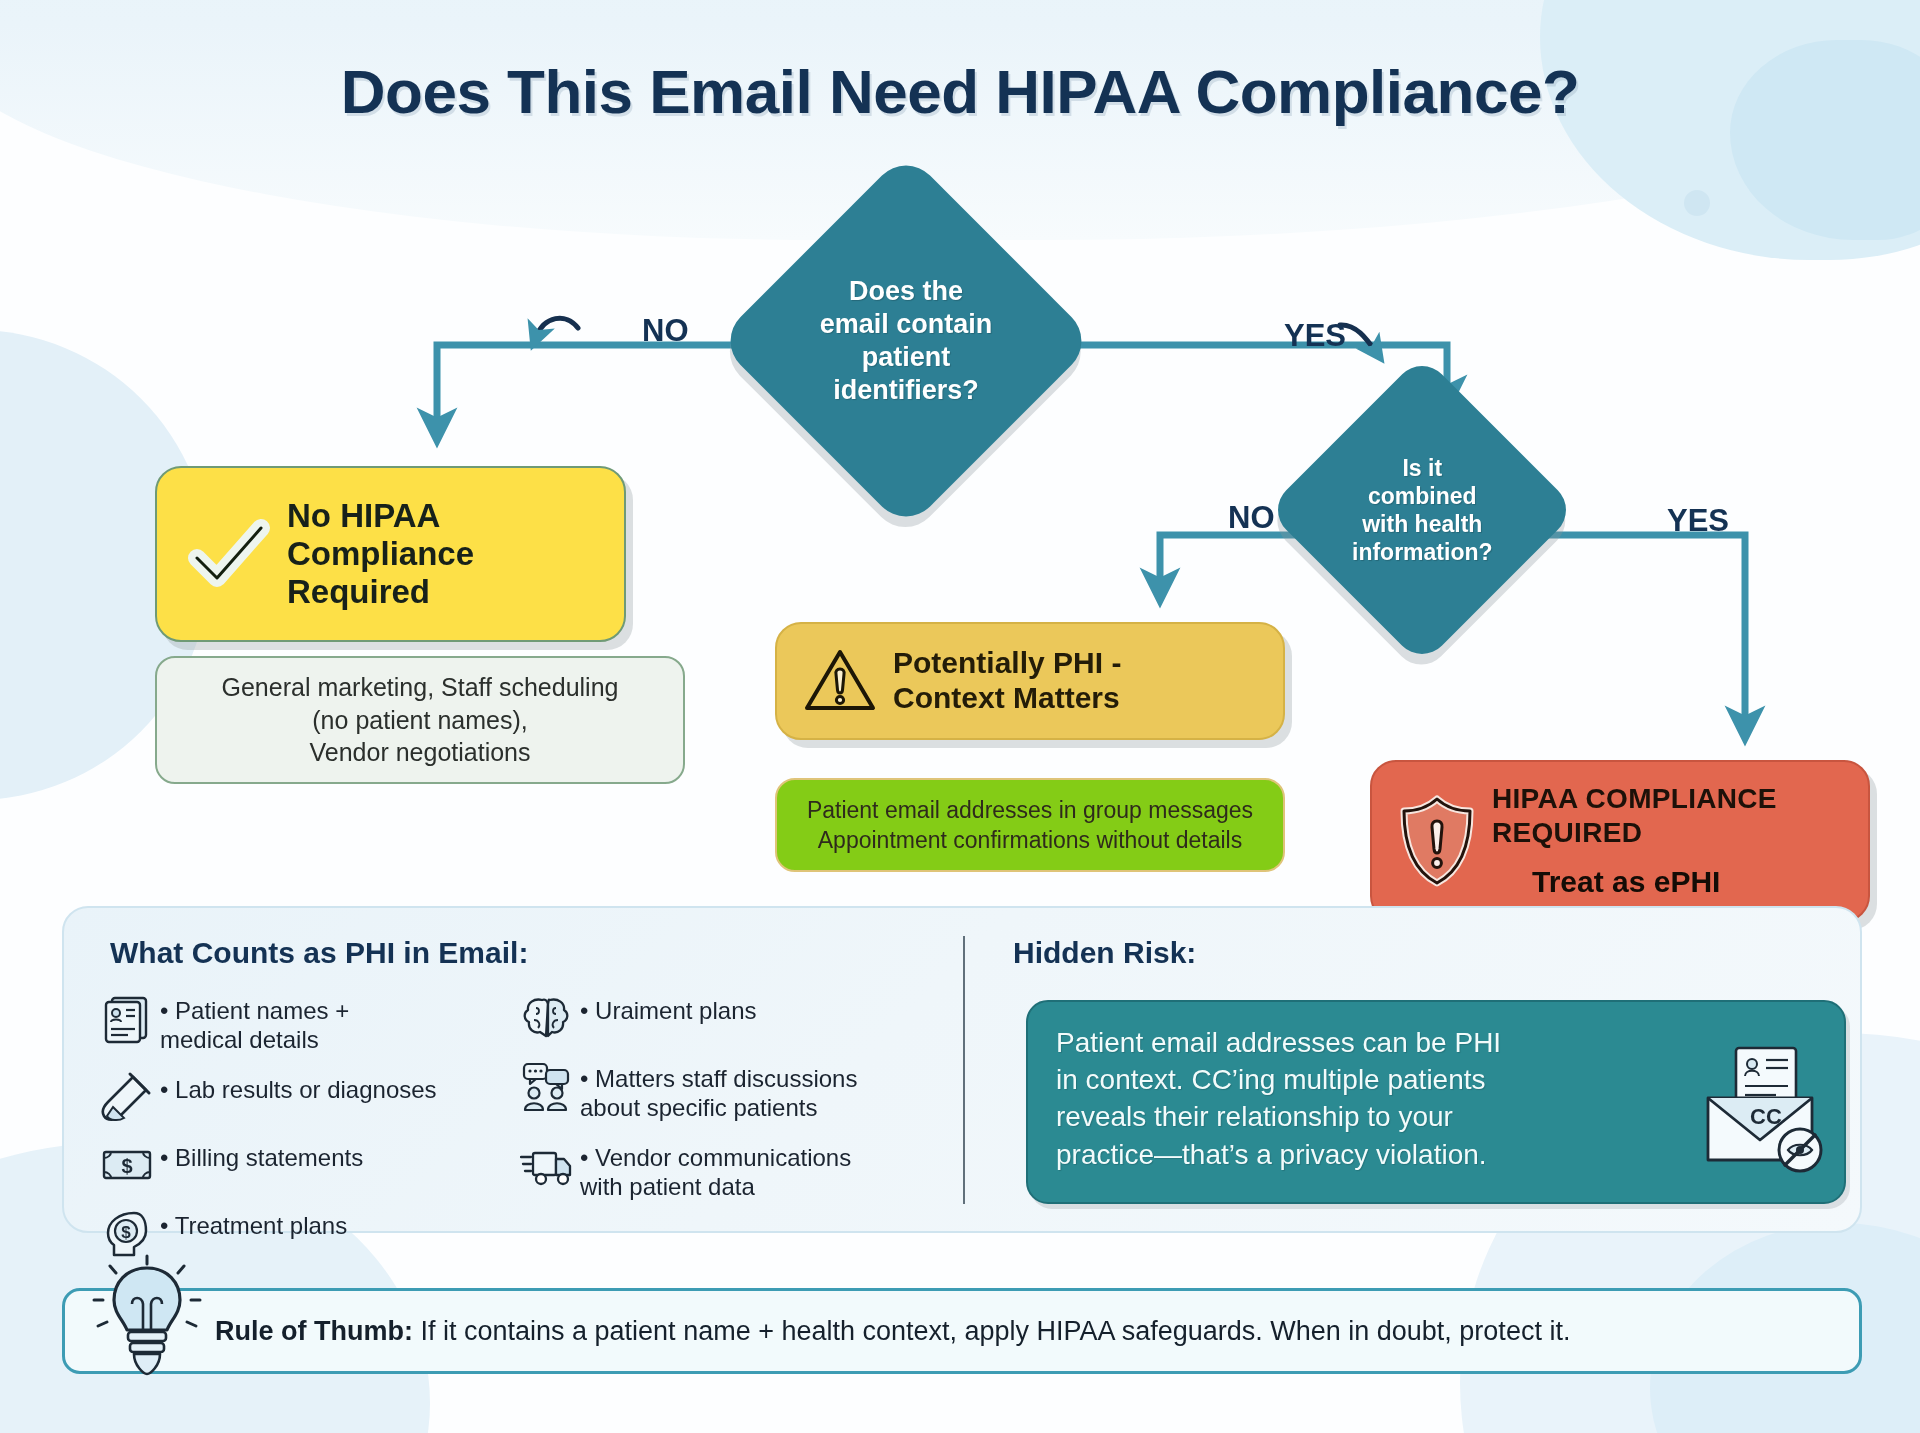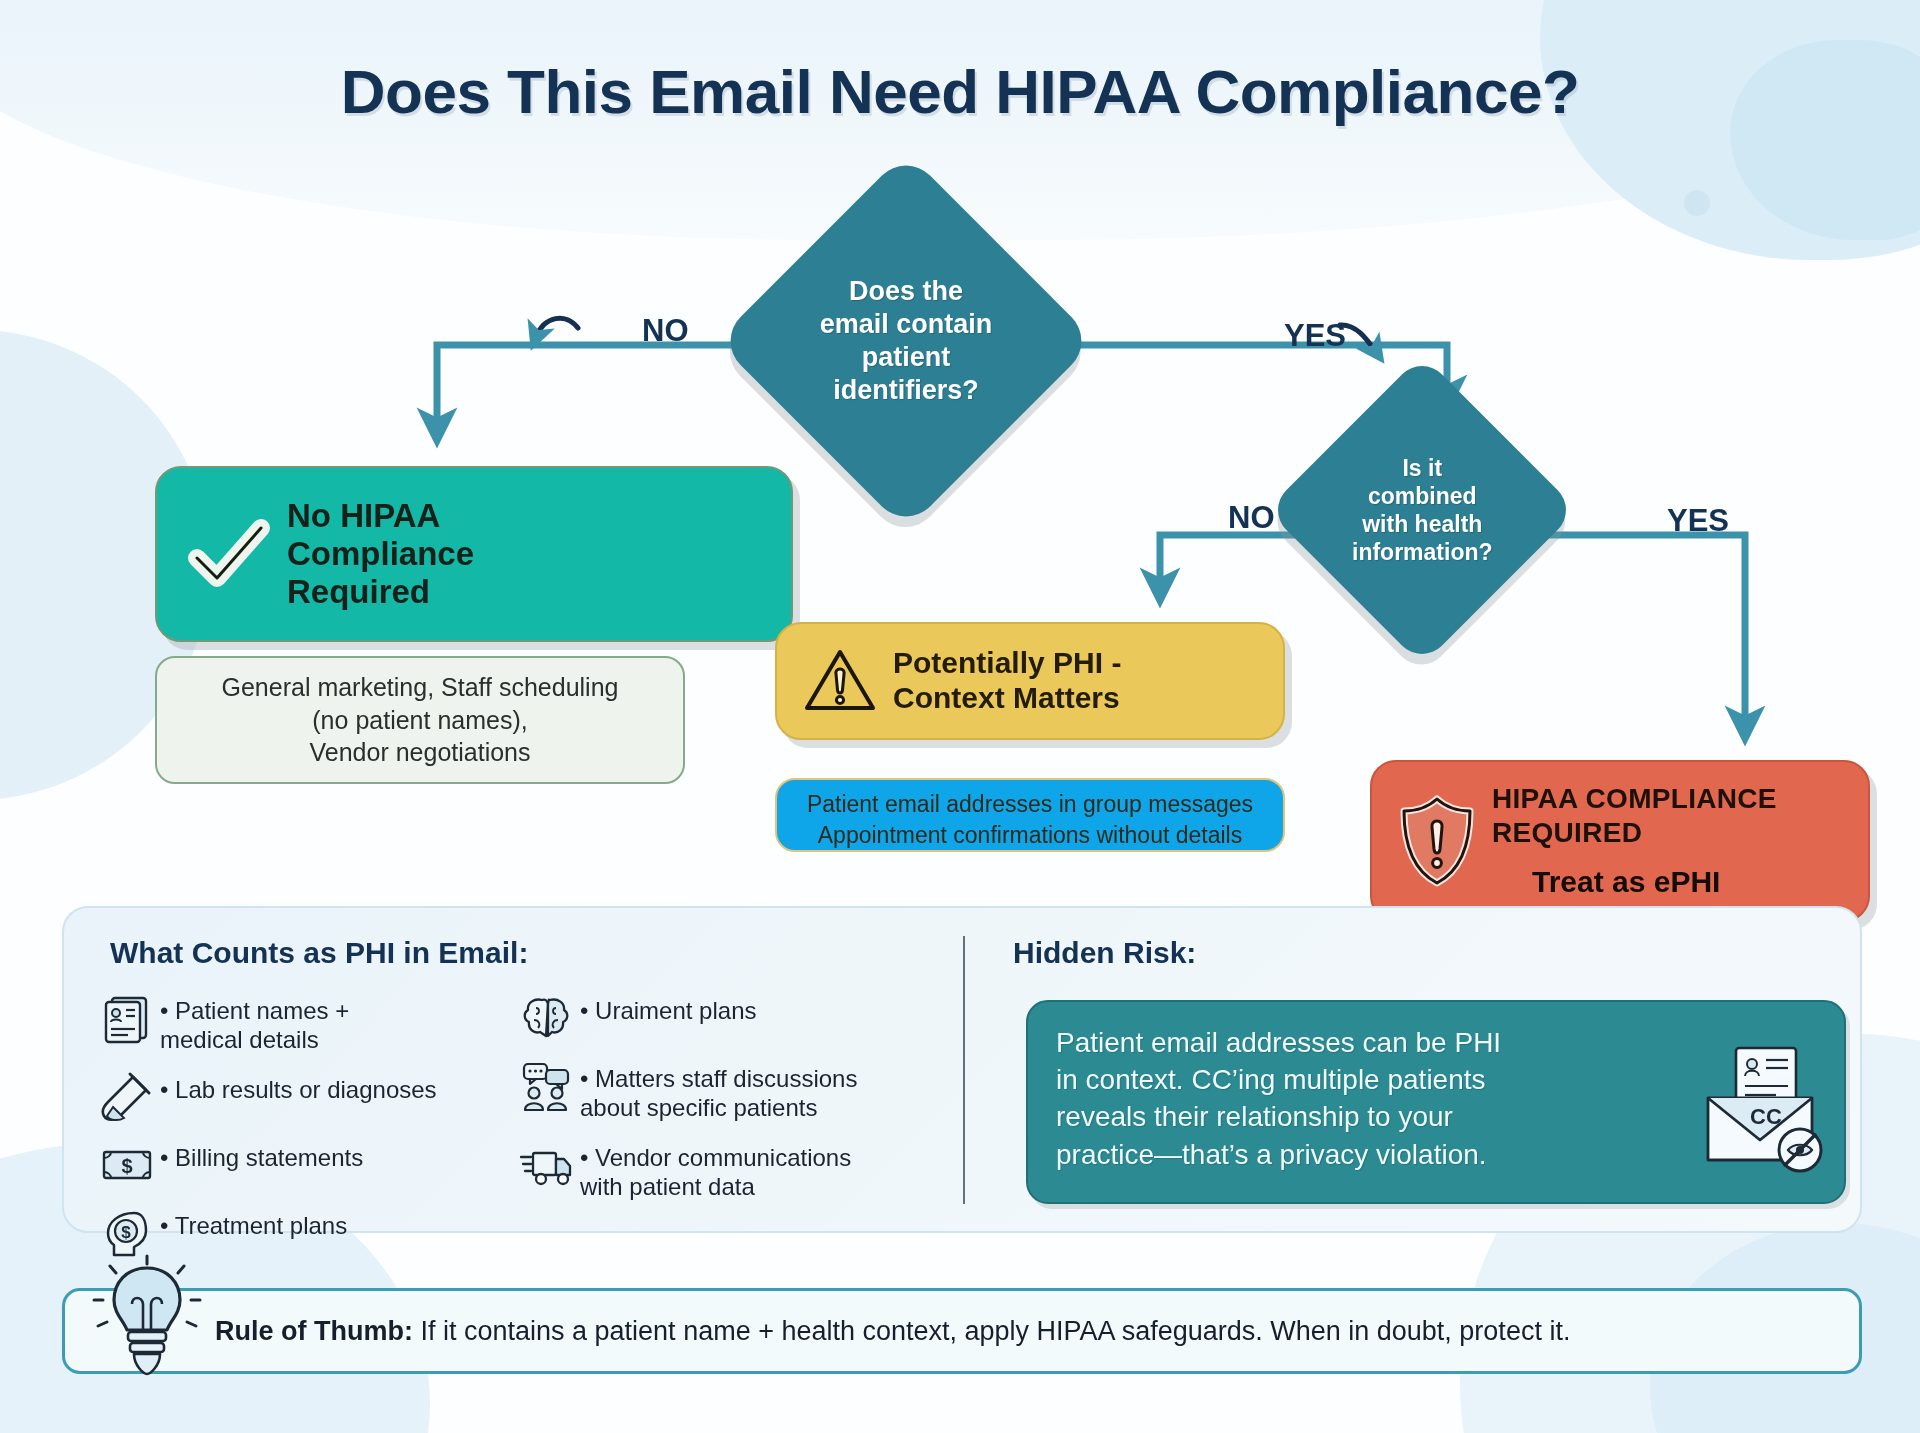--- a/index.html
+++ b/index.html
@@ -83,22 +83,22 @@
   #diamond2 .dlabel{font-size:23px;width:215px;}
 
   .card{
     border-radius:26px;
     display:flex;align-items:center;
     box-shadow:7px 8px 0 rgba(150,158,162,.32);
   }
   .card .ctext{font-weight:bold;line-height:1.16;white-space:pre-line;}
 
   #green-card{
-    left:155px;top:466px;width:638px;height:176px;
-    background:#14b8a6;border:2px solid #6f9a76;padding:0 26px;
+    left:155px;top:466px;width:471px;height:176px;
+    background:#fde047;border:2px solid #6f9a76;padding:0 26px;
   }
   #green-card .ctext{font-size:33px;color:#17211a;margin-left:12px;}
 
   #yellow-card{
     left:775px;top:622px;width:510px;height:118px;
     background:#ebc85a;border:2px solid #d5b246;padding:0 24px;
   }
   #yellow-card .ctext{font-size:30px;color:#231c08;margin-left:14px;}
 
   #red-card{
@@ -113,22 +113,22 @@
     position:absolute;border-radius:20px;display:flex;
     align-items:center;justify-content:center;text-align:center;
     box-sizing:border-box;
   }
   #green-sub{
     left:155px;top:656px;width:530px;height:128px;
     background:#eef3ee;border:2.5px solid #86a98c;
   }
   #green-sub .stext{font-size:25px;color:#2b2f2c;line-height:1.3;white-space:pre-line;}
   #yellow-sub{
-    left:775px;top:778px;width:510px;height:74px;
-    background:#0ea5e9;border:2.5px solid #dfc479;align-items:flex-end;
+    left:775px;top:778px;width:510px;height:94px;
+    background:#84cc16;border:2.5px solid #dfc479;
   }
   #yellow-sub .stext{font-size:23px;color:#2e2a1c;line-height:1.32;white-space:pre-line;}
 
   
   .flow-svg{position:absolute;left:0;top:0;width:1920px;height:1433px;pointer-events:none;}
   .edge-label{
     position:absolute;font-size:31px;font-weight:bold;color:#143254;margin-left:29px;
   }
   #lbl-no1{left:613px;top:313px;}
   #lbl-yes1{left:1255px;top:318px;}

